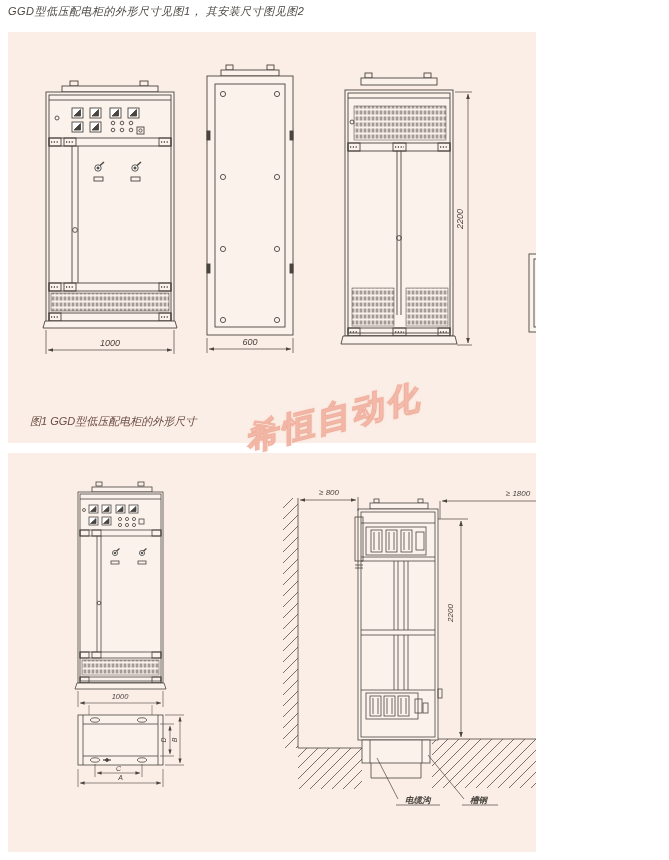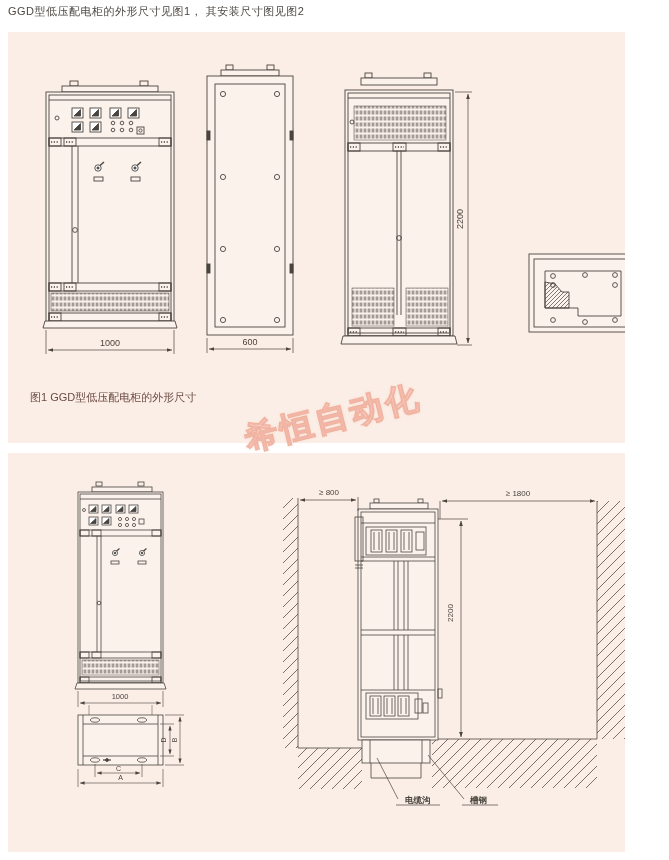--- a/index.html
+++ b/index.html
@@ -1,22 +1,22 @@
 <!DOCTYPE html>
 <html><head>
 <meta charset="utf-8">
 <style>
   html,body{margin:0;padding:0;background:#ffffff;}
-  .page{position:relative;width:625px;height:860px;background:#ffffff;overflow:hidden;
-        font-family:"Liberation Sans",sans-serif;}
+  .page{position:relative;width:536px;height:860px;background:#ffffff;overflow:hidden;
+        font-family:"Liberation Sans",sans-serif;font-style:italic;}
   .header{position:absolute;left:8px;top:4px;font-size:11px;color:#4c4742;letter-spacing:0.5px;}
   .panel{position:absolute;left:8px;width:653px;background:#fbeee6;}
   #panel1{top:32px;height:411px;}
   #panel2{top:453px;height:399px;}
-  .caption{position:absolute;left:22px;font-size:11px;color:#6b4b42;}
+  .caption{position:absolute;left:22px;font-size:11px;color:#6b4b42;margin-top:24px;}
   #panel1 .caption{top:358px;}
   #panel2 .caption{top:362px;}
   .watermark{position:absolute;left:243px;top:396px;z-index:5;
         font-size:33px;font-weight:bold;letter-spacing:3px;white-space:nowrap;
         transform:rotate(-14deg);color:rgba(255,251,248,0.92);
         -webkit-text-stroke:1.2px rgba(232,128,100,0.55);
         text-shadow:0 0 3px rgba(240,150,120,0.35);}
   svg{display:block;}
   svg text{fill:#4a443f;font-family:"Liberation Sans",sans-serif;}
 </style>

